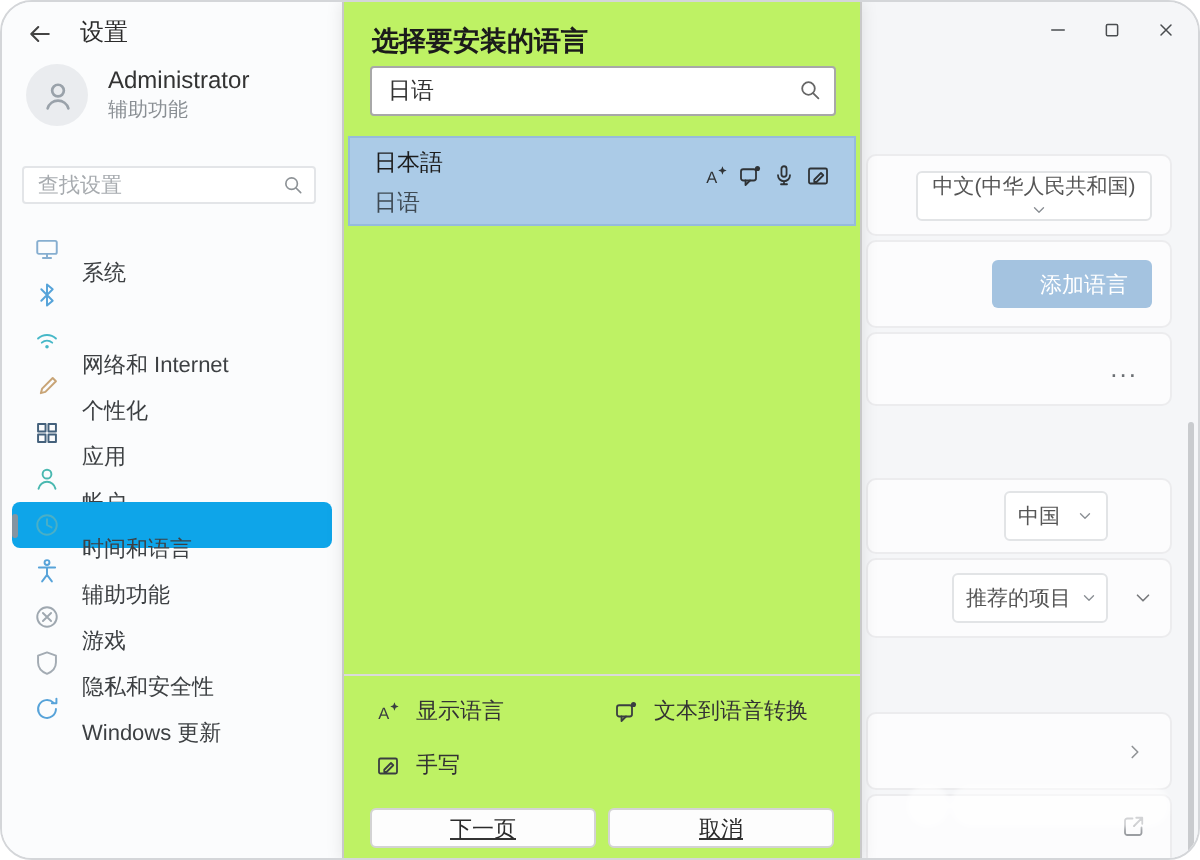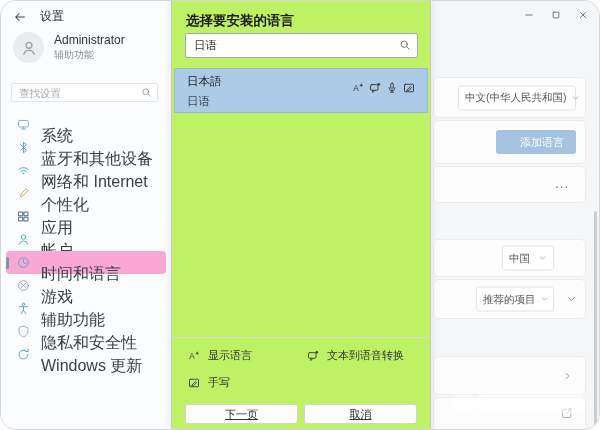--- a/index.html
+++ b/index.html
@@ -26,46 +26,46 @@
   .sidebar-search { position:absolute; left:10px; top:82px; width:147px; height:19px; }
   .sidebar-search input {
     width:100%; height:100%; border:1px solid #e3e5e8; border-radius:2px; background:#fff;
     font-size:10.5px; padding:0 20px 0 7px; color:#444; outline:none;
     font-family:"Liberation Sans","DejaVu Sans",sans-serif;
   }
   .sidebar-search input::placeholder { color:#a7abaf; }
   .sidebar-search .icon { position:absolute; right:6px; top:4px; width:11px; height:11px; color:#8d9296; }
   .nav-list { position:absolute; left:5px; top:112px; right:5px; }
   .nav-item { position:relative; height:23px; display:flex; align-items:center; gap:11px; padding-left:11px; border-radius:4px; cursor:pointer; }
-  .nav-item.selected { background:#f9a8d4; }
+  .nav-item.selected { background:#0ea5e9; }
   .accent-pill { display:none; position:absolute; left:0; top:5.5px; width:3px; height:12px; border-radius:2px; background:var(--pill,#8494a1); }
   .nav-item.selected .accent-pill { display:block; }
   .nav-icon { width:13px; height:13px; }
-  .nav-label { font-size:16px; color:#3d4043; white-space:nowrap;margin-top:23px; }
+  .nav-label { font-size:11px; color:#3d4043; white-space:nowrap;margin-top:23px; }
 
   
   .content { position:absolute; left:430px; top:0; right:0; bottom:0; background:#f5f6f8; }
   .win-controls { position:absolute; top:3px; right:3px; display:flex; }
   .win-btn { width:27px; height:21px; display:flex; align-items:center; justify-content:center; color:#4a4d50; cursor:pointer; }
   .win-btn .icon { width:10px; height:10px; }
   .card { position:absolute; left:2px; width:153px; background:#fcfcfd; border:1px solid #ececee; border-radius:5px; }
   .card-a { top:76px; height:41px; }
   .card-b { top:119px; height:44px; }
   .card-c { top:165px; height:37px; }
   .card-d { top:238px; height:38px; }
   .card-e { top:278px; height:40px; }
   .card-f { top:355px; height:39px; }
   .card-g { top:396px; height:36px; border-bottom:none; border-radius:5px 5px 0 0; }
   .dropdown {
     position:absolute; top:50%; transform:translateY(-50%); height:25px; background:#fff;
     border:1px solid #e2e4e6; border-radius:3px; display:flex; align-items:center;
     justify-content:space-between; padding:0 6px; font-size:10.5px; color:#555; cursor:pointer; white-space:nowrap;
   }
   .dropdown .icon { width:9px; height:9px; color:#8a8f94; margin-left:4px; flex:none; }
-  .dd-lang { right:9px; width:118px; }
+  .dd-lang { right:9px; width:118px;flex-direction:column; }
   .dd-region { right:31px; width:52px; }
   .dd-format { right:31px; width:78px; }
   .accent-btn {
     position:absolute; right:9px; top:50%; transform:translateY(-50%);
     width:80px; height:24px; border:none; border-radius:3px;
     background:var(--accent,#a4c3e0); color:#fff; font-size:11px; cursor:pointer;
     font-family:"Liberation Sans","DejaVu Sans",sans-serif;
     padding-left:12px;
   }
   .more-btn { position:absolute; right:16px; top:50%; transform:translateY(-58%); color:#6b6f73; font-size:13px; letter-spacing:1px; cursor:pointer; }
@@ -158,21 +158,20 @@
           </span>
     <span class="nav-label">系统</span>
   </div>
         <div class="nav-item">
 
     <span class="icon nav-icon" style="color: rgb(85, 163, 217);">
             <svg viewBox="0 0 16 16">
               <path d="M4.5 4.5L11.5 11.5L8 14.5V1.5L11.5 4.5L4.5 11.5"></path>
             </svg>
           </span>
-    <span class="nav-label">蓝牙和其他设备</span>
   </div>
         <div class="nav-item">
 
     <span class="icon nav-icon" style="color: rgb(70, 184, 200);">
             <svg viewBox="0 0 16 16">
               <path d="M2.5 6.5a8 8 0 0 1 11 0M4.8 9a5 5 0 0 1 6.4 0"></path>
               <circle cx="8" cy="11.5" r="1.1" fill="currentColor" stroke="none"></circle>
             </svg>
           </span>
     <span class="nav-label">网络和 Internet</span>
@@ -213,37 +212,37 @@
     <span class="icon nav-icon" style="color: rgb(74, 175, 198);">
             <svg viewBox="0 0 16 16">
               <circle cx="8" cy="8" r="6"></circle>
               <path d="M8 4.5V8l2.8 1.5"></path>
             </svg>
           </span>
     <span class="nav-label">时间和语言</span>
   </div>
         <div class="nav-item">
 
+    <span class="icon nav-icon" style="color: rgb(87, 163, 217);">
+            <svg viewBox="0 0 16 16">
+              <circle cx="8" cy="2.8" r="1.5"></circle>
+              <path d="M3 5.8h10M8 5.8v4.6M8 10.4L5 14.4M8 10.4l3 4"></path>
+            </svg>
+          </span>
+    <span class="nav-label">辅助功能</span>
+  </div>
+        <div class="nav-item">
+
     <span class="icon nav-icon" style="color: rgb(159, 168, 176);">
             <svg viewBox="0 0 16 16">
               <circle cx="8" cy="8" r="6"></circle>
               <path d="M5.5 5.5l5 5M10.5 5.5l-5 5"></path>
             </svg>
           </span>
     <span class="nav-label">游戏</span>
-  </div>
-        <div class="nav-item">
-
-    <span class="icon nav-icon" style="color: rgb(87, 163, 217);">
-            <svg viewBox="0 0 16 16">
-              <circle cx="8" cy="2.8" r="1.5"></circle>
-              <path d="M3 5.8h10M8 5.8v4.6M8 10.4L5 14.4M8 10.4l3 4"></path>
-            </svg>
-          </span>
-    <span class="nav-label">辅助功能</span>
   </div>
         <div class="nav-item">
 
     <span class="icon nav-icon" style="color: rgb(163, 171, 179);">
             <svg viewBox="0 0 16 16">
               <path d="M8 1.5l5.5 2v4.2c0 3.6-2.8 5.9-5.5 7-2.7-1.1-5.5-3.4-5.5-7V3.5z"></path>
             </svg>
           </span>
     <span class="nav-label">隐私和安全性</span>
   </div>

